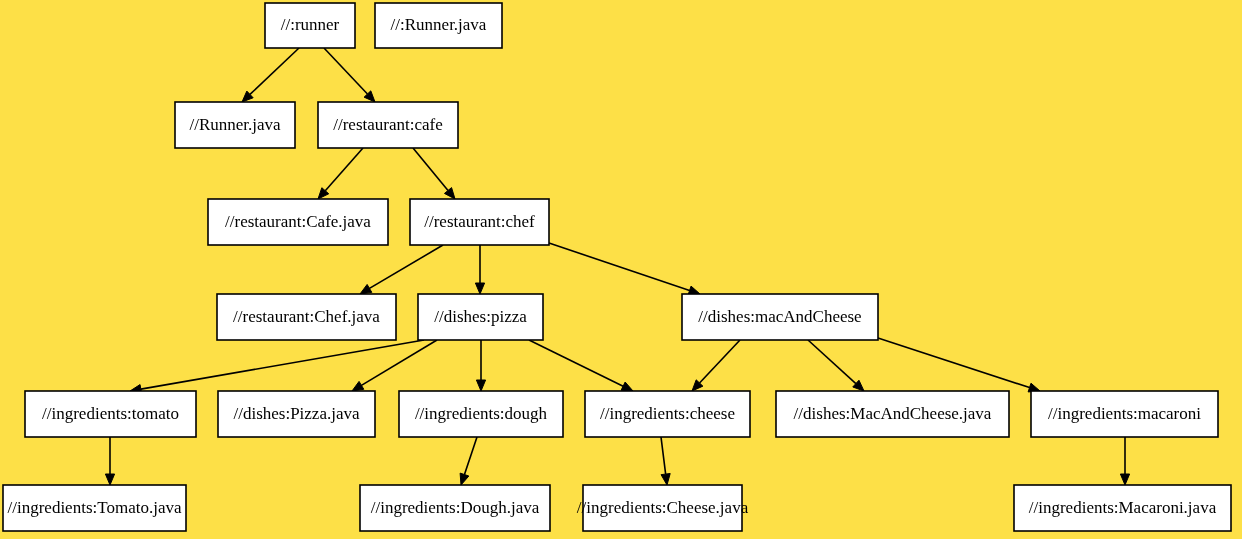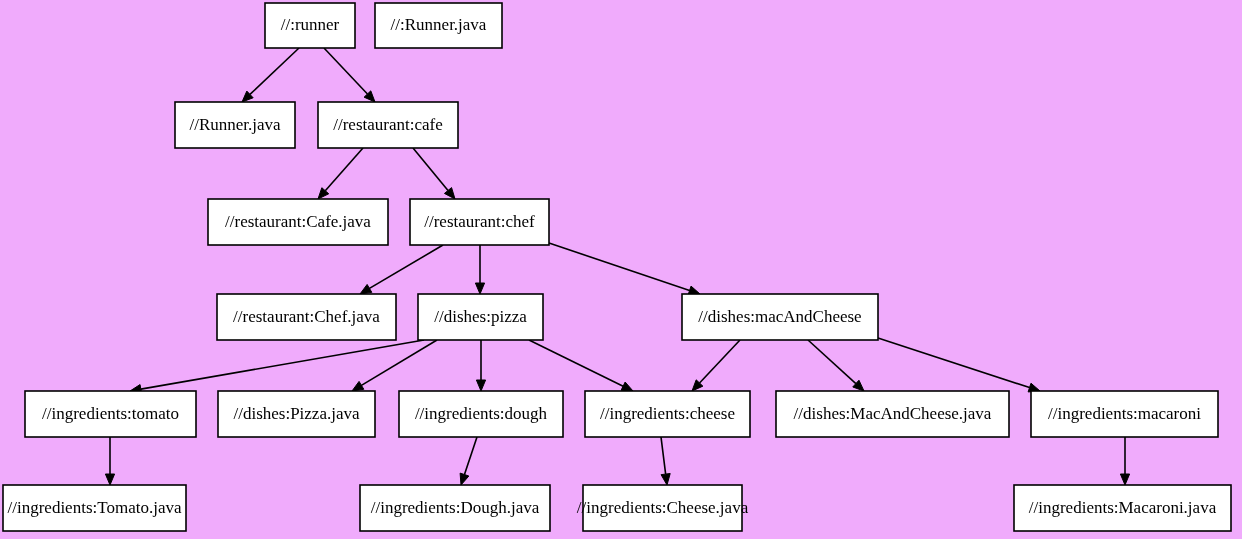--- a/index.html
+++ b/index.html
@@ -4,21 +4,21 @@
 <style>
   html, body {
     margin: 0;
     padding: 0;
     background: #ffffff;
   }
   #graph-canvas {
     position: relative;
     width: 1242px;
     height: 539px;
-    background: #f0abfc;
+    background: #fde047;
     overflow: hidden;
     font-family: "Liberation Serif", "DejaVu Serif", serif;
   }
   #graph-svg {
     position: absolute;
     top: 0;
     left: 0;
     width: 1242px;
     height: 539px;
   }

